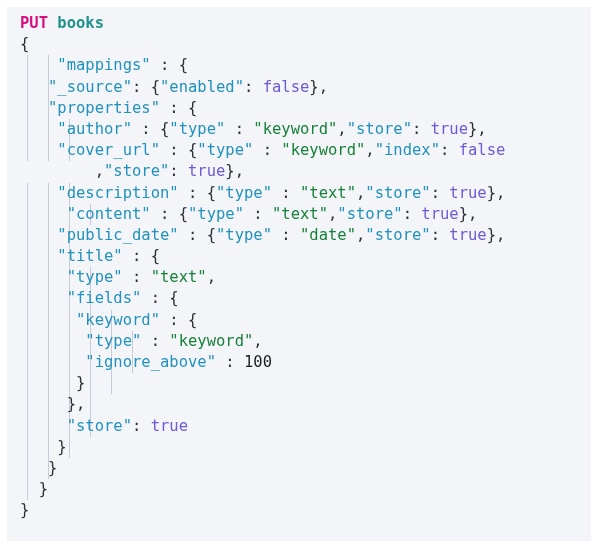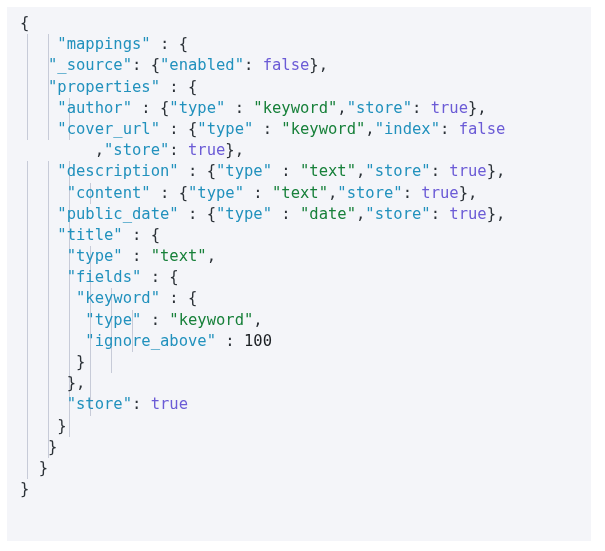--- a/index.html
+++ b/index.html
@@ -65,20 +65,21 @@
   .tok-num      { color: #1b1f23; }
   .tok-punc     { color: #2b3137; }
   .tok-plain    { color: #2b3137; }
 </style>
 </head>
 <body>
 
 <div id="root">
   <div id="code-panel">
     <div id="code-lines">
+        <div class="code-line"><span class="txt"><span class="tok-method">PUT</span><span class="tok-plain"> </span><span class="tok-endpoint">books</span></span></div>
         <div class="code-line"><span class="txt"><span class="tok-punc">{</span></span></div>
         <div class="code-line"><div class="guide" style="left: 20px;"></div><div class="guide" style="left: 41px;"></div><span class="txt"><span class="tok-plain">    </span><span class="tok-key">"mappings"</span><span class="tok-punc"> : {</span></span></div>
         <div class="code-line"><div class="guide" style="left: 20px;"></div><div class="guide" style="left: 41px;"></div><span class="txt"><span class="tok-plain">   </span><span class="tok-key">"_source"</span><span class="tok-punc">: {</span><span class="tok-key">"enabled"</span><span class="tok-punc">: </span><span class="tok-bool">false</span><span class="tok-punc">},</span></span></div>
         <div class="code-line"><div class="guide" style="left: 20px;"></div><div class="guide" style="left: 41px;"></div><span class="txt"><span class="tok-plain">   </span><span class="tok-key">"properties"</span><span class="tok-punc"> : {</span></span></div>
         <div class="code-line"><div class="guide" style="left: 20px;"></div><div class="guide" style="left: 41px;"></div><div class="guide" style="left: 62px;"></div><span class="txt"><span class="tok-plain">    </span><span class="tok-key">"author"</span><span class="tok-punc"> : {</span><span class="tok-key">"type"</span><span class="tok-punc"> : </span><span class="tok-str">"keyword"</span><span class="tok-punc">,</span><span class="tok-key">"store"</span><span class="tok-punc">: </span><span class="tok-bool">true</span><span class="tok-punc">},</span></span></div>
         <div class="code-line"><div class="guide" style="left: 20px;"></div><div class="guide" style="left: 41px;"></div><div class="guide" style="left: 62px;"></div><span class="txt"><span class="tok-plain">    </span><span class="tok-key">"cover_url"</span><span class="tok-punc"> : {</span><span class="tok-key">"type"</span><span class="tok-punc"> : </span><span class="tok-str">"keyword"</span><span class="tok-punc">,</span><span class="tok-key">"index"</span><span class="tok-punc">: </span><span class="tok-bool">false</span></span></div>
         <div class="code-line"><span class="txt"><span class="tok-punc">        ,</span><span class="tok-key">"store"</span><span class="tok-punc">: </span><span class="tok-bool">true</span><span class="tok-punc">},</span></span></div>
         <div class="code-line"><div class="guide" style="left: 20px;"></div><div class="guide" style="left: 41px;"></div><div class="guide" style="left: 62px;"></div><span class="txt"><span class="tok-plain">    </span><span class="tok-key">"description"</span><span class="tok-punc"> : {</span><span class="tok-key">"type"</span><span class="tok-punc"> : </span><span class="tok-str">"text"</span><span class="tok-punc">,</span><span class="tok-key">"store"</span><span class="tok-punc">: </span><span class="tok-bool">true</span><span class="tok-punc">},</span></span></div>
         <div class="code-line"><div class="guide" style="left: 20px;"></div><div class="guide" style="left: 41px;"></div><div class="guide" style="left: 62px;"></div><div class="guide" style="left: 83px;"></div><span class="txt"><span class="tok-plain">     </span><span class="tok-key">"content"</span><span class="tok-punc"> : {</span><span class="tok-key">"type"</span><span class="tok-punc"> : </span><span class="tok-str">"text"</span><span class="tok-punc">,</span><span class="tok-key">"store"</span><span class="tok-punc">: </span><span class="tok-bool">true</span><span class="tok-punc">},</span></span></div>
         <div class="code-line"><div class="guide" style="left: 20px;"></div><div class="guide" style="left: 41px;"></div><div class="guide" style="left: 62px;"></div><span class="txt"><span class="tok-plain">    </span><span class="tok-key">"public_date"</span><span class="tok-punc"> : {</span><span class="tok-key">"type"</span><span class="tok-punc"> : </span><span class="tok-str">"date"</span><span class="tok-punc">,</span><span class="tok-key">"store"</span><span class="tok-punc">: </span><span class="tok-bool">true</span><span class="tok-punc">},</span></span></div>

